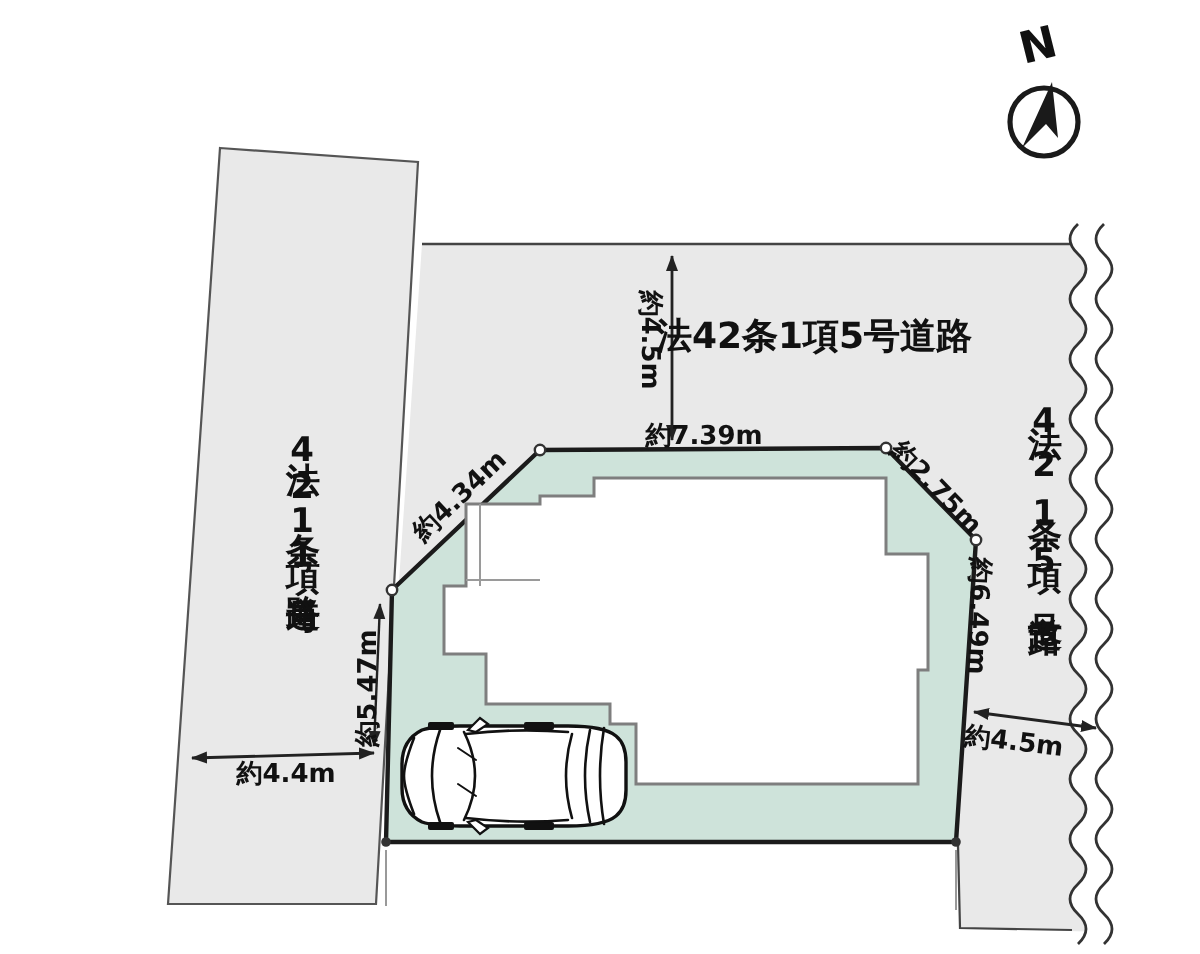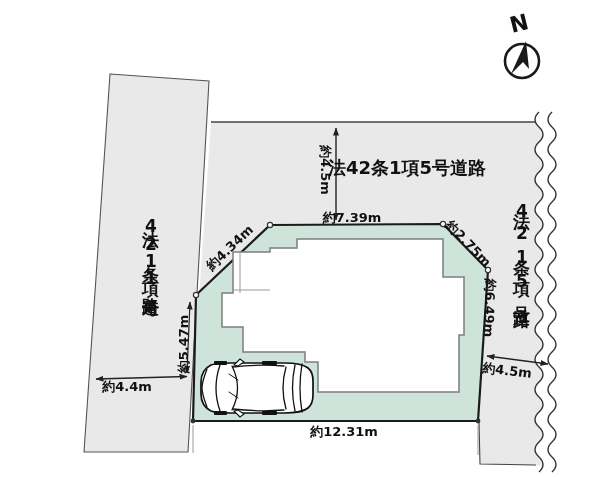--- a/index.html
+++ b/index.html
@@ -93,21 +93,20 @@
   <div class="lbl dim" style="left:352px;top:218px;transform:translate(-50%,-50%);">約7.39m</div>
 
   <div class="lbl dim" style="left:230px;top:248px;transform:translate(-50%,-50%) rotate(-43.5deg);">約4.34m</div>
 
   <div class="lbl dim" style="left:468px;top:244px;transform:translate(-50%,-50%) rotate(46deg);">約2.75m</div>
 
   <div class="lbl dim" style="left:489px;top:308px;transform:translate(-50%,-50%) rotate(92deg);">約6.49m</div>
 
   <div class="lbl dim" style="left:184px;top:344px;transform:translate(-50%,-50%) rotate(-90deg);">約5.47m</div>
 
-  <div class="lbl dim" style="left:127px;top:387px;transform:translate(-50%,-50%);">約4.4m</div>
+  <div class="lbl dim" style="left:143px;top:387px;transform:translate(-50%,-50%);">約4.4m</div>
 
   <div class="lbl dim" style="left:507px;top:371px;transform:translate(-50%,-50%) rotate(7deg);">約4.5m</div>
 
-  <div class="lbl dim" style="left:344px;top:432px;transform:translate(-50%,-50%);">約12.31m</div>
 
   <div class="lbl" style="left:510px;top:11px;font-size:22px;font-weight:700;transform:rotate(-14deg);">N</div>
 
 </div>
 
 </body></html>

